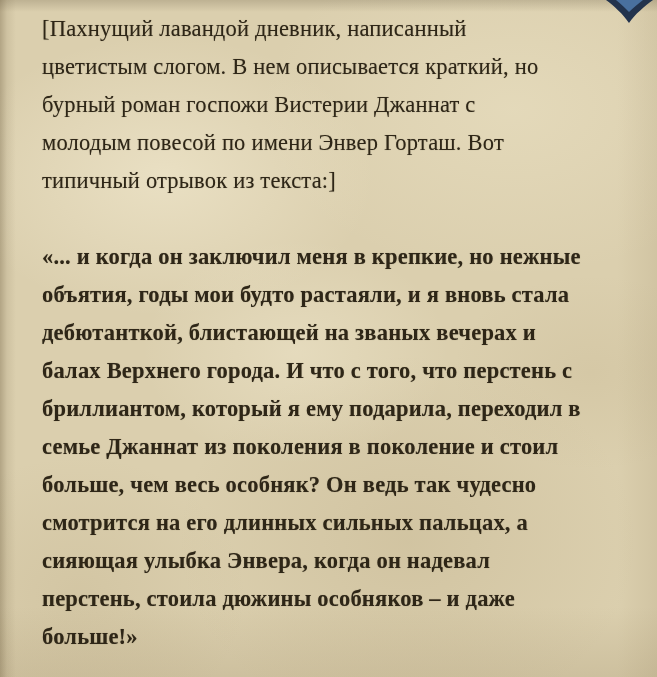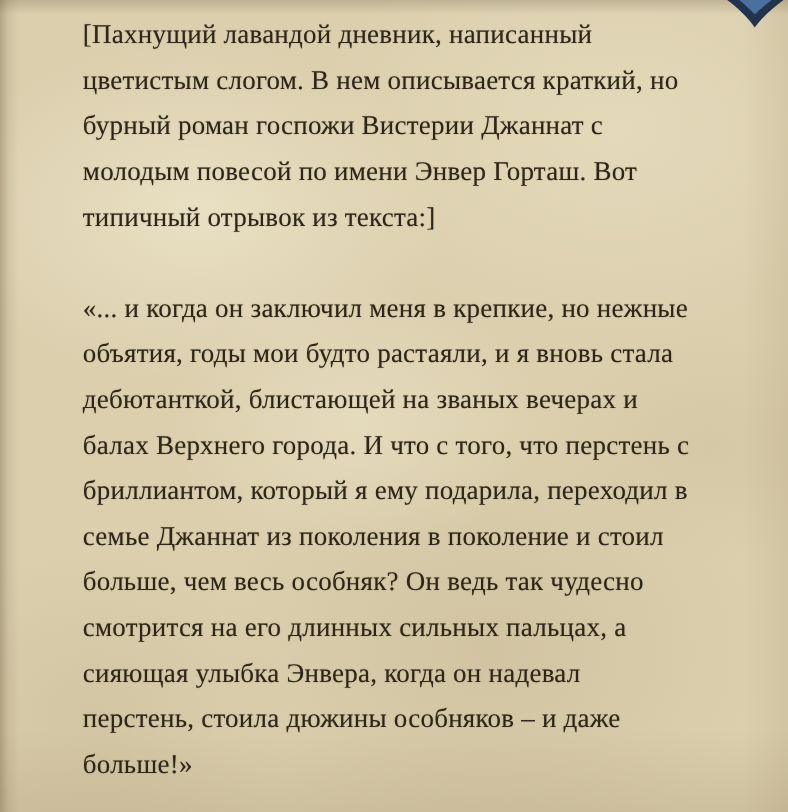--- a/index.html
+++ b/index.html
@@ -22,32 +22,32 @@
       
       radial-gradient(ellipse 300px 200px at 25% 26%, rgba(245,237,212,0.55), rgba(245,237,212,0) 70%),
       radial-gradient(ellipse 360px 240px at 78% 16%, rgba(238,229,200,0.45), rgba(238,229,200,0) 70%),
       radial-gradient(ellipse 220px 160px at 45% 52%, rgba(247,240,216,0.35), rgba(247,240,216,0) 70%),
       radial-gradient(ellipse 320px 260px at 62% 80%, rgba(150,128,84,0.14), rgba(150,128,84,0) 72%),
       radial-gradient(ellipse 240px 200px at 12% 88%, rgba(150,128,84,0.12), rgba(150,128,84,0) 70%),
       radial-gradient(ellipse 200px 140px at 90% 55%, rgba(160,138,92,0.10), rgba(160,138,92,0) 70%);
   }
   .text-block {
     position: absolute;
-    left: 42px; top: 10px; right: 0; margin-left: 27px;
+    left: 42px; top: 10px; right: 0;
   }
   .para {
     margin: 0;
     font-size: 22.5px;
     line-height: 38px;
     letter-spacing: 0.2px;
     color: #2e2617;
     white-space: pre;           
     text-shadow: 0 0 1px rgba(46,38,24,0.35);
   }
-  .para + .para { margin-top: 38px; }
+  .para + .para { margin-top: 38px; font-weight: bold; }
   .shield-tip {
     position: absolute;
     left: 597px; top: 0;
     width: 60px; height: 30px;
     display: block;
   }
 </style>
 </head>
 <body>
 

